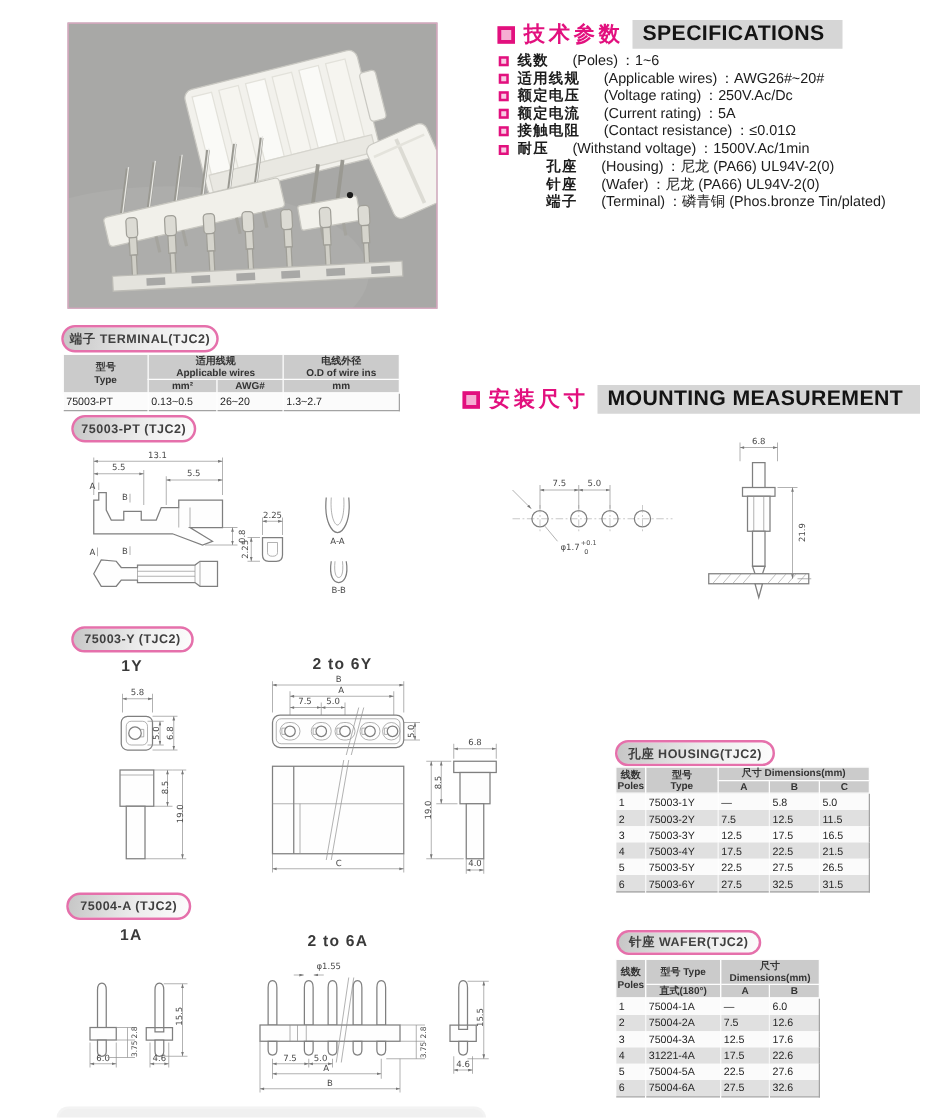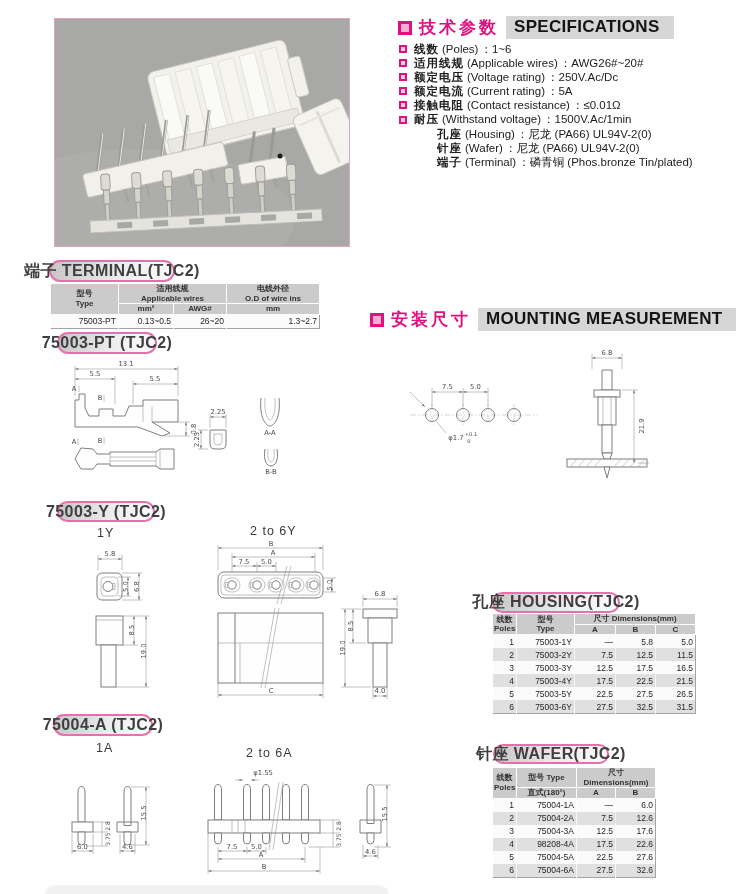--- a/index.html
+++ b/index.html
@@ -12,34 +12,34 @@
   .cn-title{font-size:17px;font-weight:bold;color:#e2107e;letter-spacing:3px;white-space:nowrap}
   .band{background:#d6d6d6;color:#141414;font-size:17px;font-weight:bold;
         padding:1px 14px 2px 8px;letter-spacing:.3px;white-space:nowrap}
   
   .spec-list{display:flex;flex-direction:column}
   .spec-row{display:flex;align-items:baseline;font-size:11.5px;line-height:14.1px;
             color:#1c1c1c;white-space:nowrap}
   .sq-sm{width:4px;height:4px;border:2px solid #e2107e;background:#f8cce4;flex:none;
          align-self:center;margin-right:7px}
   .cn{font-weight:bold;letter-spacing:1px}
-  .en{margin-left:3px}
+  .en{margin-left:19px}
   .val{margin-left:2px}
   .mat{padding-left:38px}
   
   .pill{position:absolute;display:flex;align-items:center;justify-content:center;
         border:2px solid #e570ab;border-radius:12px;
         background:linear-gradient(100deg,#c6c6c6,#ececec 55%,#fcfcfc);
-        font-size:16px;font-weight:bold;color:#3f3f3f;letter-spacing:.4px;white-space:nowrap}
-  .sublabel{position:absolute;font-size:12.5px;font-weight:normal;color:#3a3a3a;letter-spacing:1px}
+        font-size:10px;font-weight:bold;color:#3f3f3f;letter-spacing:.4px;white-space:nowrap}
+  .sublabel{position:absolute;font-size:12.5px;font-weight:bold;color:#3a3a3a;letter-spacing:1px}
   
   table.dtable{border-collapse:collapse;position:absolute;table-layout:fixed;border:1px solid #a3a3a3}
   .dtable th{background:#cbcbcb;border:1px solid #fdfdfd;font-size:8px;font-weight:bold;
              color:#333;padding:0 1px;line-height:9.5px;text-align:center}
-  .dtable td{font-size:8.5px;text-align:right;color:#262626;padding:1.5px 2px;
+  .dtable td{font-size:8.5px;text-align:left;color:#262626;padding:1.5px 2px;
              border-left:1px solid rgba(255,255,255,.7)}
   .dtable tbody tr:nth-child(even){background:#e0e0e0}
   .dtable tbody tr:nth-child(odd){background:#fbfbfb}
   
   .photo{position:absolute;left:54px;top:18px;width:294px;height:227px;
          border:1px solid #dfa6c2;background:#a8a8a6}
   
   .dwg{position:absolute}
   .dwg text{font-family:"DejaVu Sans",sans-serif}
   .ln{stroke:#7f7f7f;fill:none;stroke-width:1}
@@ -689,21 +689,21 @@
         <td>12.6</td>
       </tr>
       <tr>
         <td>3</td>
         <td>75004-3A</td>
         <td>12.5</td>
         <td>17.6</td>
       </tr>
       <tr>
         <td>4</td>
-        <td>98208-4A</td>
+        <td>31221-4A</td>
         <td>17.5</td>
         <td>22.6</td>
       </tr>
       <tr>
         <td>5</td>
         <td>75004-5A</td>
         <td>22.5</td>
         <td>27.6</td>
       </tr>
       <tr>

